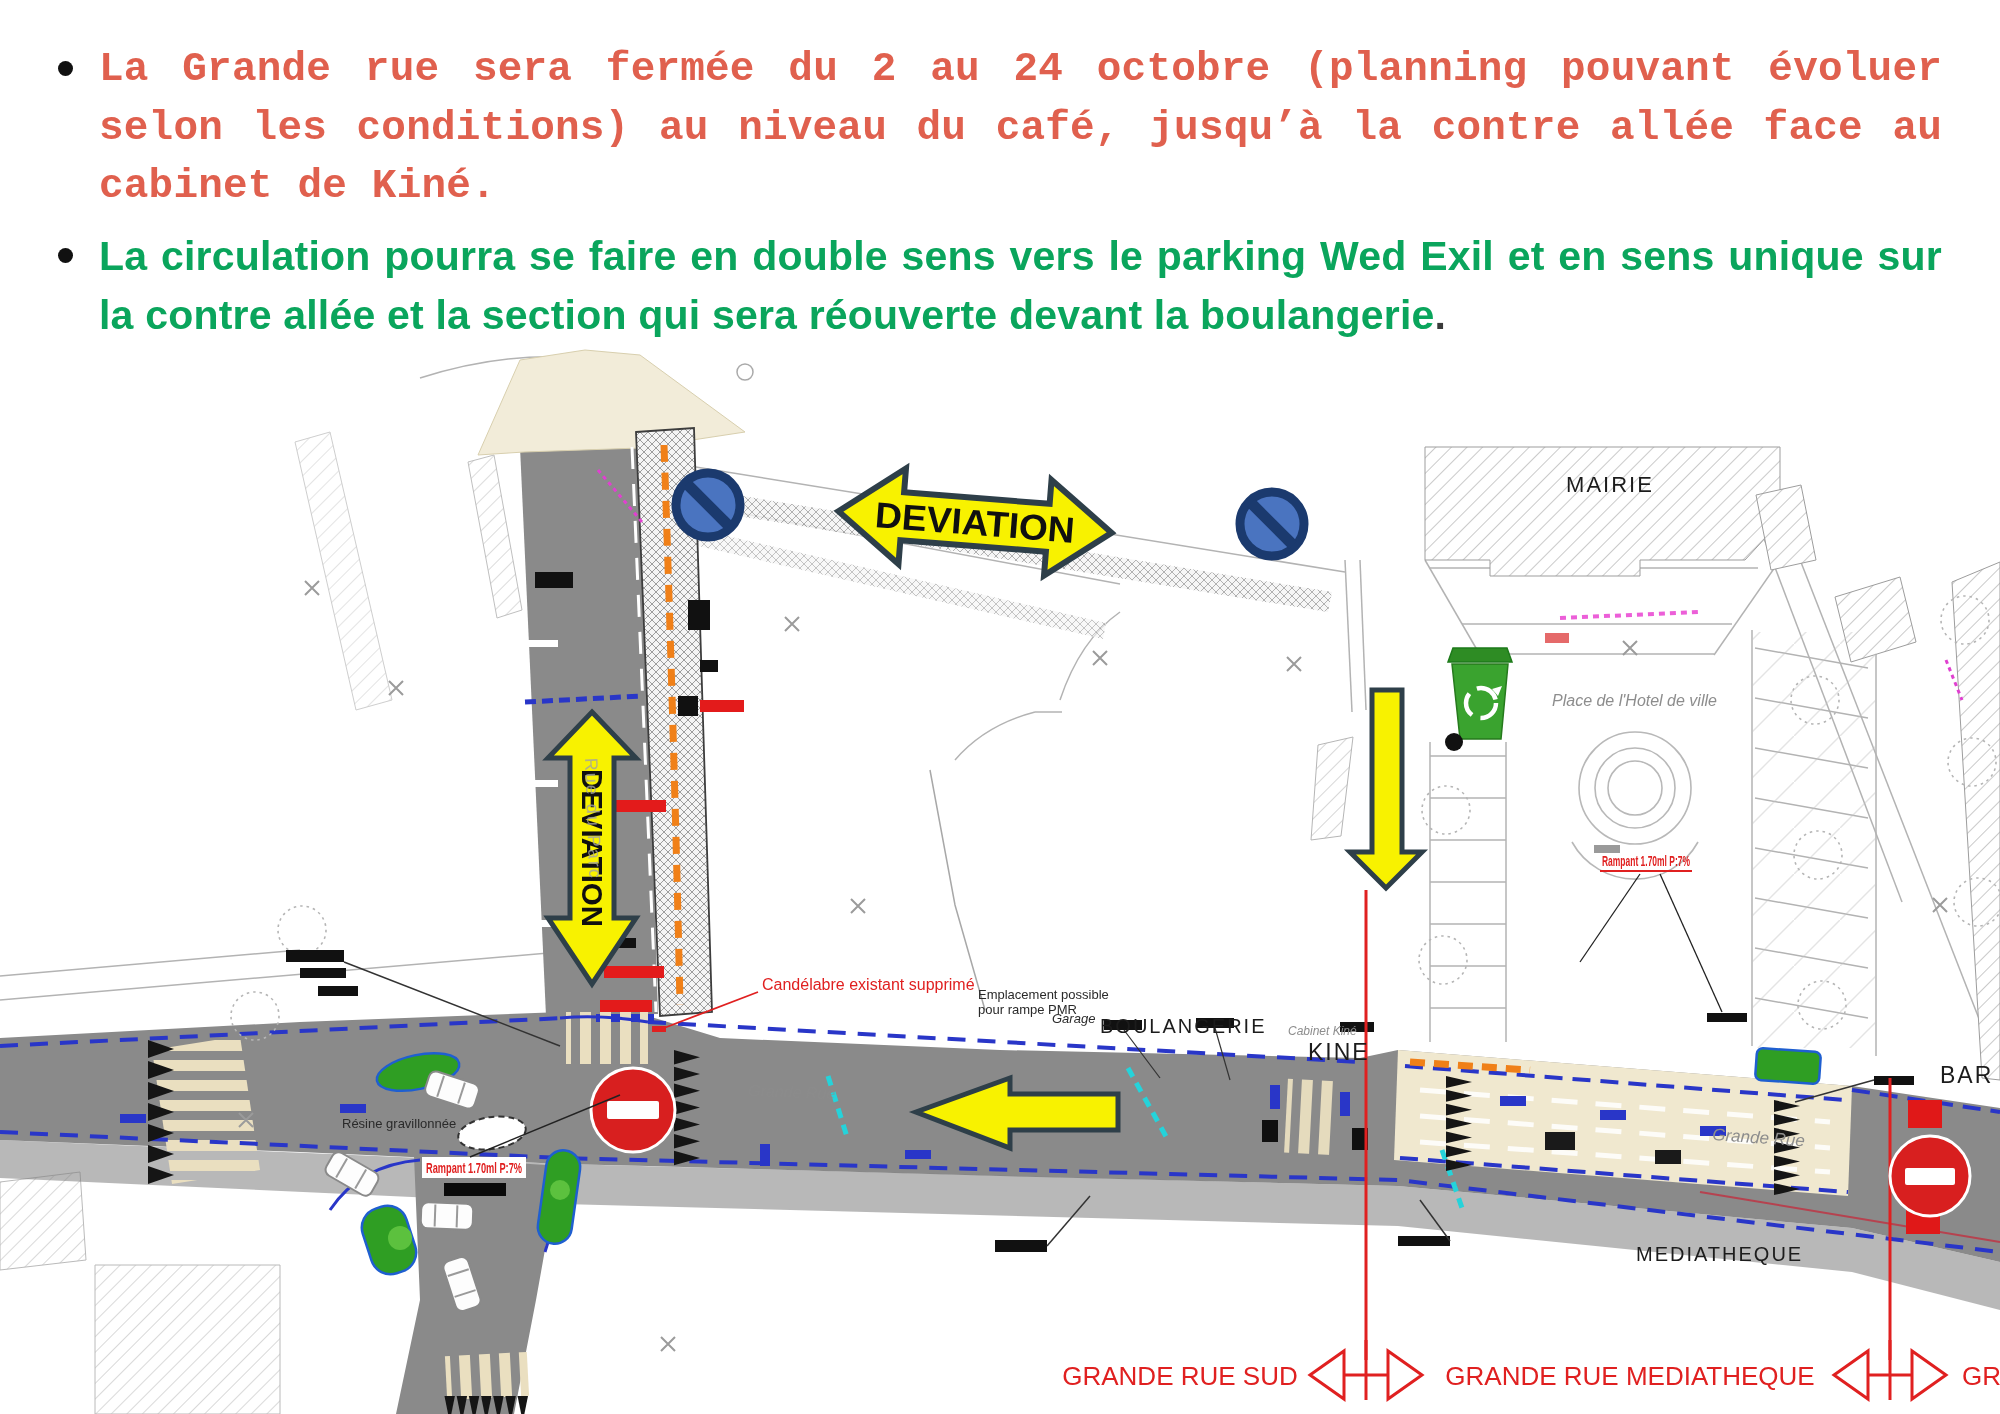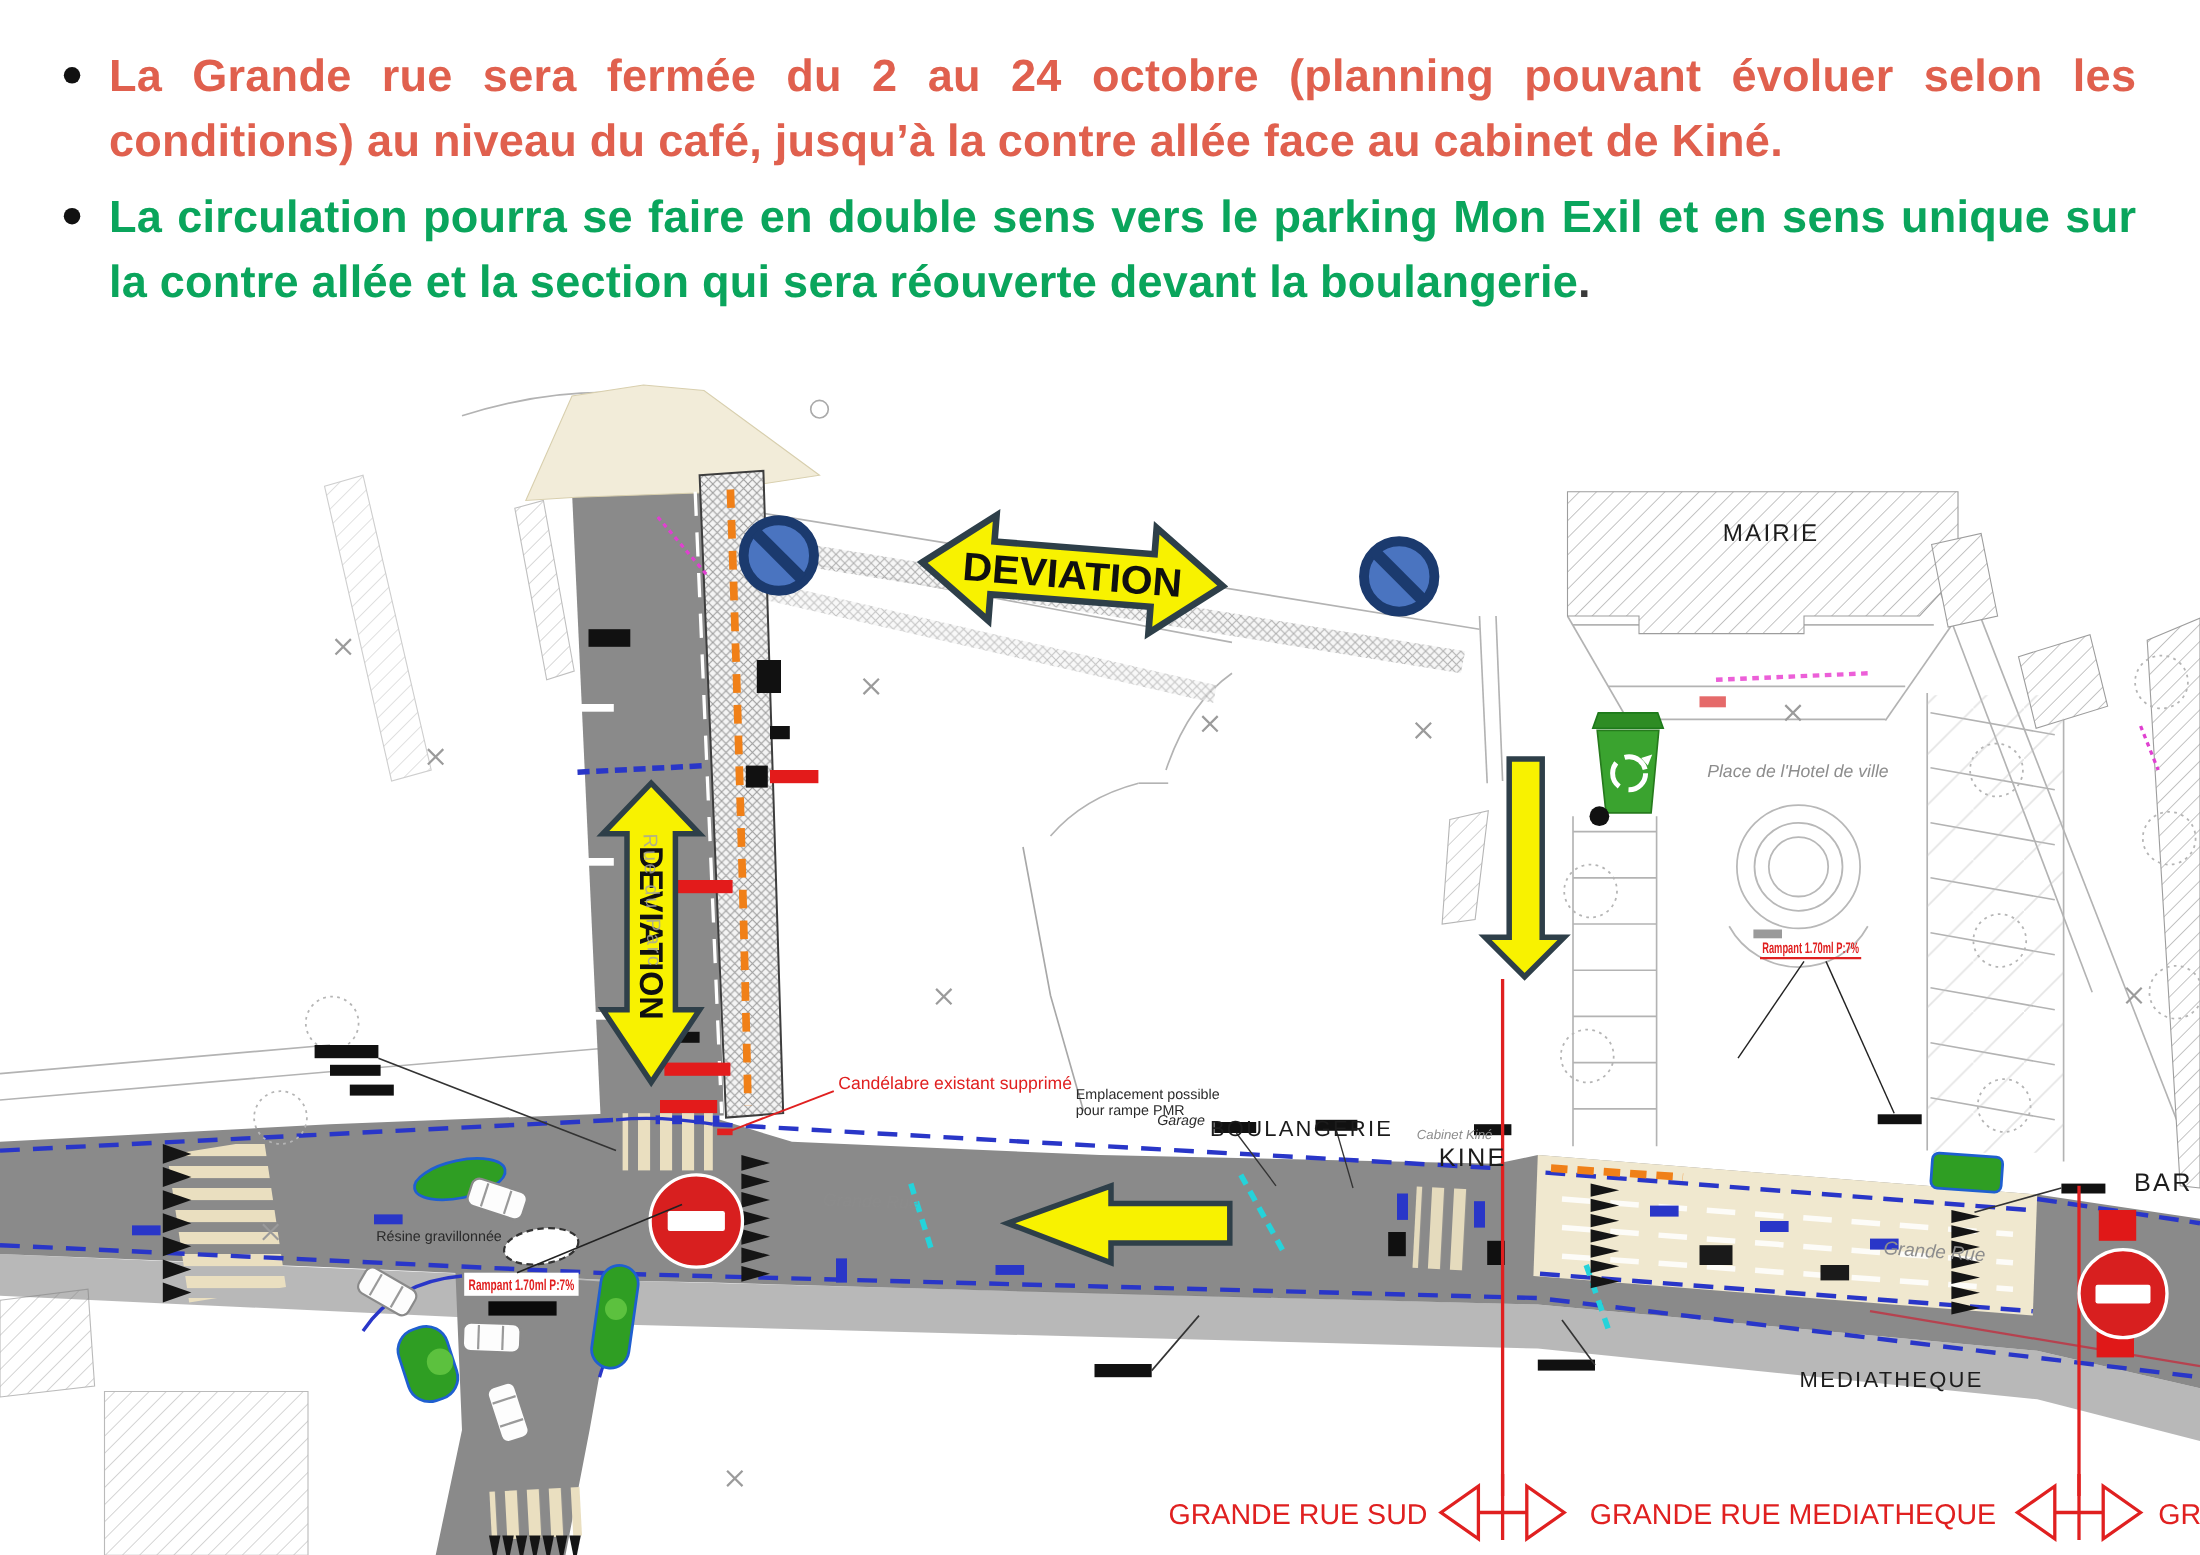--- a/index.html
+++ b/index.html
@@ -3,21 +3,21 @@
 <meta charset="utf-8">
 <style>
   html,body{margin:0;padding:0;background:#ffffff;}
   .canvas{position:relative;width:2000px;height:1414px;background:#fff;overflow:hidden;
           font-family:"Liberation Sans",sans-serif;}
   
   .notice{position:absolute;left:58px;top:40px;width:1884px;list-style:none;margin:0;padding:0;}
   .notice li{display:flex;align-items:flex-start;margin:0 0 11px 0;}
   .dot{flex:0 0 15px;width:15px;height:15px;border-radius:50%;background:#111;margin:21px 26px 0 0;}
   .btxt{flex:1;font-size:41px;font-weight:700;line-height:1.43;text-align:justify;letter-spacing:.2px;}
-  .c-red{color:#e0604e;}
+  .c-red{color:#e0604e;font-family:Liberation Mono, monospace;}
   .c-green{color:#0aa55c;}
   .ital{font-style:italic;}
   .period-dark{color:#3a3a3a;}
   
   .map{position:absolute;left:0;top:345px;width:2000px;height:1069px;}
   text{font-family:"Liberation Sans",sans-serif;}
   .lbl{fill:#1c1c1c;letter-spacing:2px;}
   .lbl-sm{fill:#2a2a2a;font-size:13px;letter-spacing:0;}
   .lbl-it{fill:#8d8d8d;font-style:italic;}
   .redtxt{fill:#e02020;}
@@ -30,21 +30,21 @@
 
 <div class="canvas">
 
   <ul class="notice">
     <li>
       <span class="dot"></span>
       <span class="btxt c-red">La Grande rue sera fermée du 2 au 24 octobre (planning pouvant évoluer selon les conditions) au niveau du café, jusqu’à la contre allée face au cabinet de Kiné.</span>
     </li>
     <li>
       <span class="dot"></span>
-      <span class="btxt c-green"><span>La circulation pourra se faire en double sens vers le parking Mon Exil et en sens unique sur la contre allée et la section qui sera réouverte devant la boulangerie</span><span class="period-dark">.</span></span>
+      <span class="btxt c-green"><span>La circulation pourra se faire en double sens vers le parking Wed Exil et en sens unique sur la contre allée et la section qui sera réouverte devant la boulangerie</span><span class="period-dark">.</span></span>
     </li>
   </ul>
 
   <svg class="map" viewBox="0 345 2000 1069">
     <defs>
       <pattern id="hb" width="11" height="11" patternUnits="userSpaceOnUse" patternTransform="rotate(45)">
         <rect width="11" height="11" fill="#ffffff"></rect>
           <line x1="0" y1="0" x2="0" y2="11" stroke="#bdbdbd" stroke-width="1.6"></line>
       </pattern>
       <pattern id="hd" width="8" height="8" patternUnits="userSpaceOnUse">

